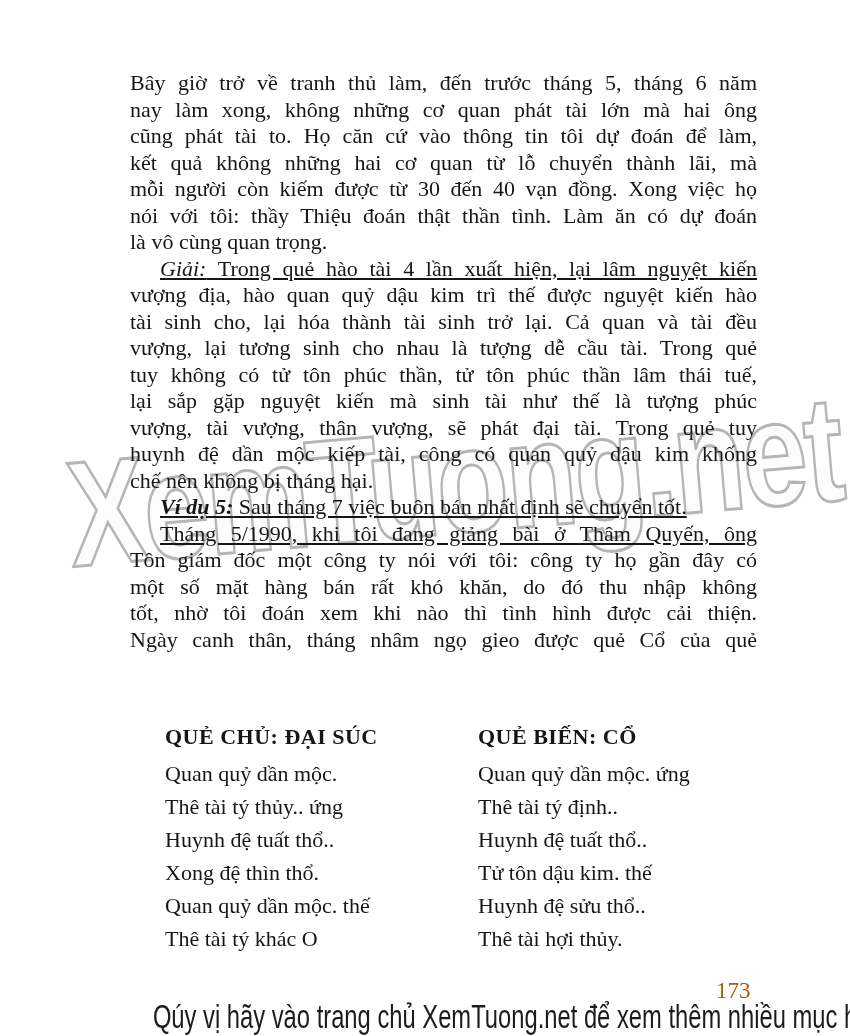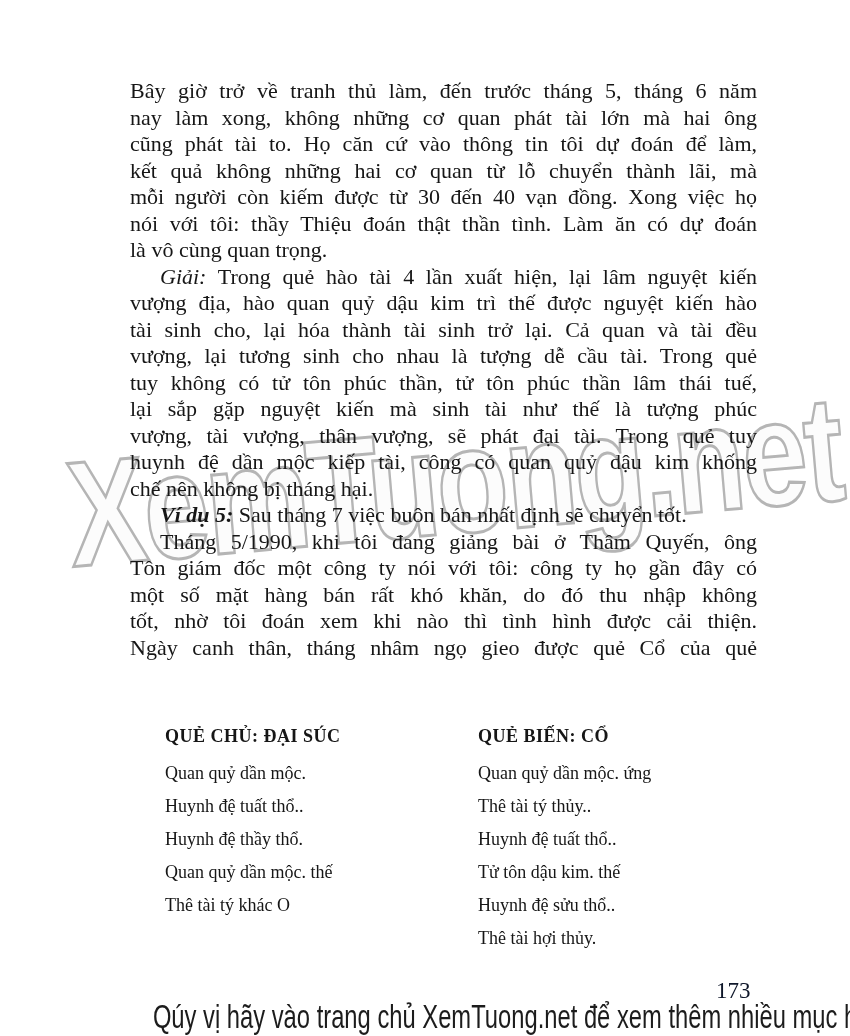--- a/index.html
+++ b/index.html
@@ -27,56 +27,56 @@
     color: rgba(252,252,252,0.92);
     -webkit-text-stroke: 3px #b5b5b5;
     transform: rotate(-5deg) scaleX(0.78);
     transform-origin: left center;
     user-select: none;
   }
   
   .body-text {
     position: absolute;
     left: 130px;
-    top: 78px;
+    top: 70px;
     width: 627px;
     z-index: 2;
     font-size: 22px;
     line-height: 26.5px;
     text-align: left;
   }
   .line { width: 627px; white-space: normal; }
   .line.j { text-align: justify; text-align-last: justify; }
-  .line.ind { text-indent: 30px; }
+  .line.ind { text-indent: 30px; text-decoration: underline; }
   .lead.italic { font-style: italic; }
   .lead.bold-italic { font-style: italic; font-weight: bold; }
   
   .hexagrams {
     position: absolute;
     left: 165px;
     top: 720px;
     width: 600px;
     z-index: 2;
     display: flex;
-    font-size: 18px;
+    font-size: 22px;
     line-height: 33px;
     font-family: Liberation Serif, serif;
   }
   .hex-col-left  { width: 313px; flex: 0 0 313px; }
   .hex-col-right { flex: 1; }
   .hex-title { font-weight: bold; letter-spacing: 0.5px; margin-bottom: 4px; }
   .hex-row { }
   
   .page-number {
     position: absolute;
     left: 716px;
     top: 978px;
     z-index: 2;
     font-size: 23px;
-    color: #0f172a;
+    color: #a16207;
   }
   
   .footer {
     position: absolute;
     left: 0;
     right: 0;
     bottom: 2px;
     z-index: 3;
     text-align: center;
   }
@@ -129,29 +129,30 @@
         <div class="line j">một số mặt hàng bán rất khó khăn, do đó thu nhập không</div>
         <div class="line j">tốt, nhờ tôi đoán xem khi nào thì tình hình được cải thiện.</div>
         <div class="line j">Ngày canh thân, tháng nhâm ngọ gieo được quẻ Cổ của quẻ</div>
       </div>
     </div>
 
   <div class="hexagrams">
     <div class="hex-col-left">
         <div class="hex-title">QUẺ CHỦ: ĐẠI SÚC</div>
         <div class="hex-row">Quan quỷ dần mộc.</div>
+        <div class="hex-row">Thê tài tý thủy.. ứng</div>
         <div class="hex-row">Huynh đệ tuất thổ..</div>
-        <div class="hex-row">Huynh đệ thầy thổ.</div>
+        <div class="hex-row">Xong đệ thìn thổ.</div>
         <div class="hex-row">Quan quỷ dần mộc. thế</div>
         <div class="hex-row">Thê tài tý khác O</div>
       </div>
     <div class="hex-col-right">
         <div class="hex-title">QUẺ BIẾN: CỔ</div>
         <div class="hex-row">Quan quỷ dần mộc. ứng</div>
-        <div class="hex-row">Thê tài tý thủy..</div>
+        <div class="hex-row">Thê tài tý định..</div>
         <div class="hex-row">Huynh đệ tuất thổ..</div>
         <div class="hex-row">Tử tôn dậu kim. thế</div>
         <div class="hex-row">Huynh đệ sửu thổ..</div>
         <div class="hex-row">Thê tài hợi thủy.</div>
       </div>
   </div>
 
   <div class="page-number">173</div>
 
   <div class="footer">

